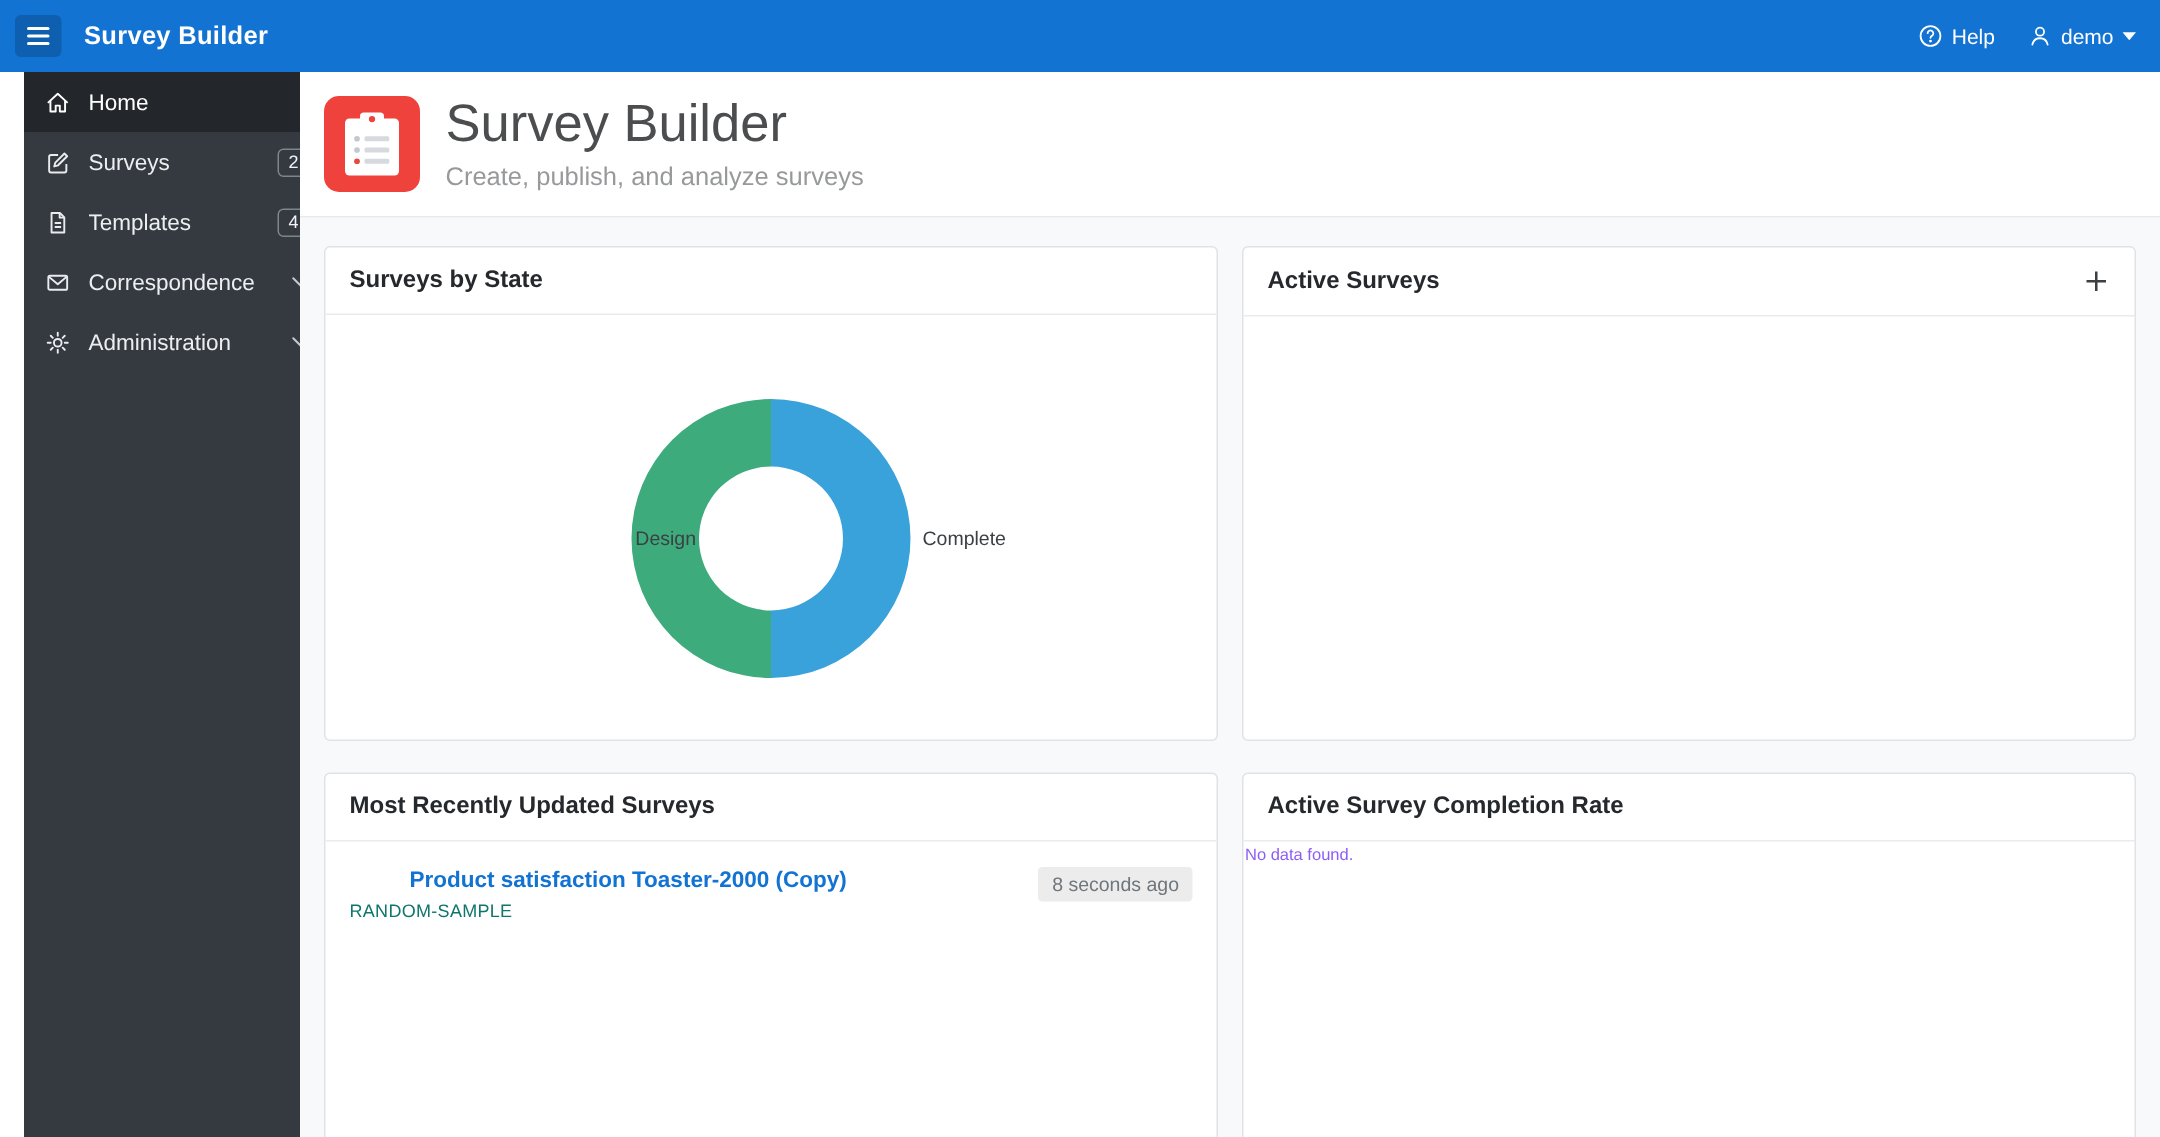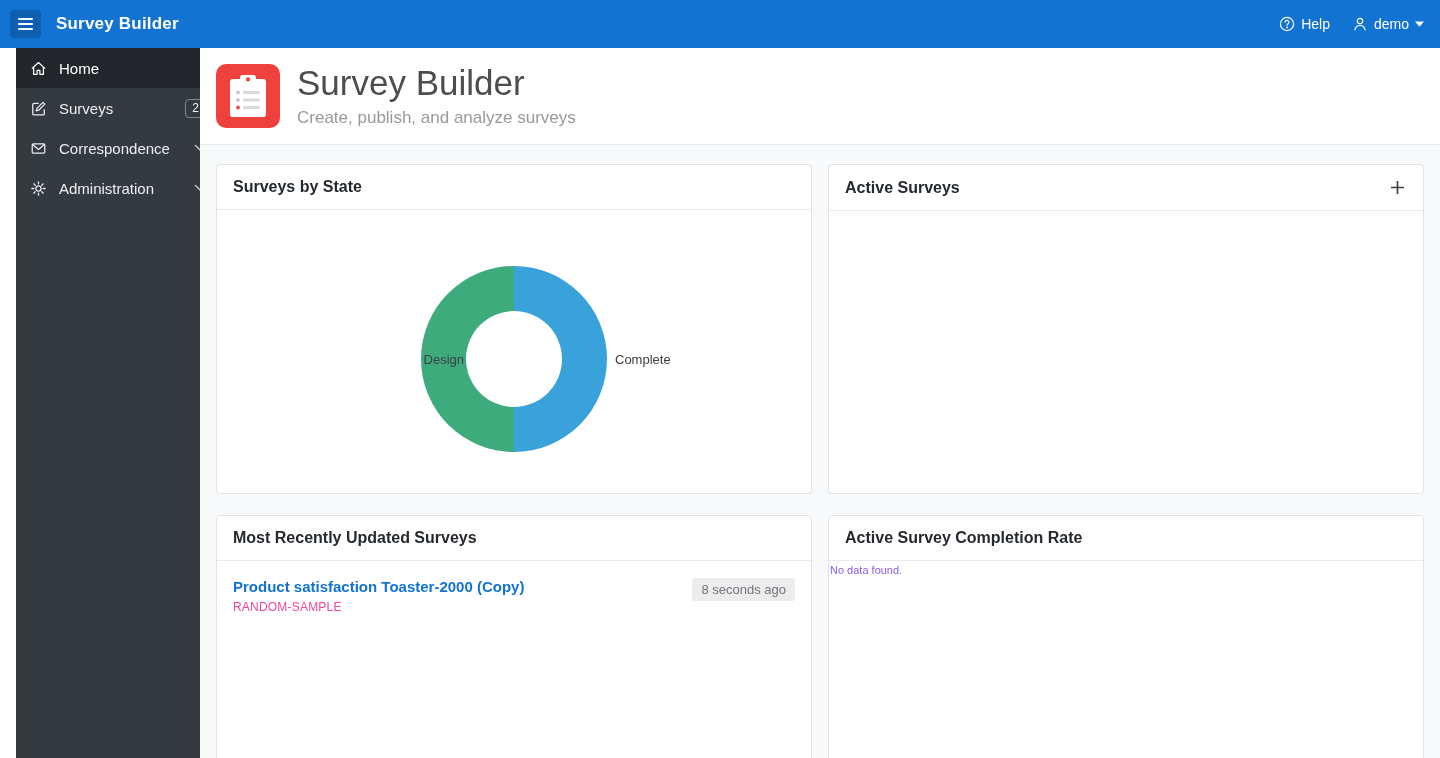--- a/index.html
+++ b/index.html
@@ -48,22 +48,22 @@
   .card-header { display:flex; align-items:center; justify-content:space-between;
     padding:13px 16px; border-bottom:1px solid #e9ecef; }
   .card-title { font-size:16px; font-weight:700; color:#25292d; }
   .add-btn { border:none; background:transparent; cursor:pointer; padding:2px; line-height:0; }
 
   .chart-body { height:282px; display:flex; justify-content:center; align-items:flex-start; padding-top:55px; }
   .empty-body { height:282px; }
   .tall { min-height:430px; }
   .list-body { padding:17px 16px; }
   .list-item { display:flex; justify-content:space-between; align-items:flex-start; }
-  .survey-link { font-size:15px; font-weight:600; color:var(--link); text-decoration:none; cursor:pointer; display:inline-block; }
-  .li-sub { font-size:12px; color:#ec4899; margin-top:4px; letter-spacing:.2px; }
+  .survey-link { font-size:15px; font-weight:600; color:var(--link); text-decoration:none; cursor:pointer; display:inline-block;margin-left:40px; }
+  .li-sub { font-size:12px; color:#0f766e; margin-top:4px; letter-spacing:.2px; }
   .time-badge { background:#ececec; color:#6f767c; font-size:13px; padding:4px 9px; border-radius:3px; white-space:nowrap; }
   .nodata-body { padding:3px 0 0 1px; font-size:11px; color:#8b5cf6; }
 </style>
 </head>
 <body>
 
 <header class="topbar">
   <button class="hamburger">
     <i></i>
       <i></i>
@@ -109,20 +109,31 @@
           <path d="M13.4 8.8v4.1a1.2 1.2 0 0 1-1.2 1.2H3.8a1.2 1.2 0 0 1-1.2-1.2V4.3a1.2 1.2 0 0 1 1.2-1.2h4.4"></path>
           <path d="M12.2 2.2 13.9 3.9 8.2 9.6l-2.4.7.7-2.4Z"></path>
         </g>
       </svg>
       <span>Surveys</span>
       <span class="nav-badge">2</span>
     </a>
     <a class="nav-item">
       <svg class="nico" width="17" height="17" viewBox="0 0 16 16">
         <g fill="none" stroke="#e9ecef" stroke-width="1.2" stroke-linejoin="round">
+          <path d="M4.1 1.9h5.3l2.7 2.7v9.5H4.1Z"></path>
+          <path d="M9.2 1.9v2.9h3"></path>
+          <path d="M6.1 8.2h4M6.1 10.7h4"></path>
+        </g>
+      </svg>
+      <span>Templates</span>
+      <span class="nav-badge">4</span>
+    </a>
+    <a class="nav-item">
+      <svg class="nico" width="17" height="17" viewBox="0 0 16 16">
+        <g fill="none" stroke="#e9ecef" stroke-width="1.2" stroke-linejoin="round">
           <rect x="2.1" y="3.6" width="11.8" height="8.8" rx="1"></rect>
           <path d="M2.5 4.3 8 9l5.5-4.7"></path>
         </g>
       </svg>
       <span>Correspondence</span>
       <svg class="chev" width="12" height="8" viewBox="0 0 12 8">
         <path d="M1.5 1.5 6 6l4.5-4.5" fill="none" stroke="#c3c9cf" stroke-width="1.4" stroke-linecap="round"></path>
       </svg>
     </a>
     <a class="nav-item">

